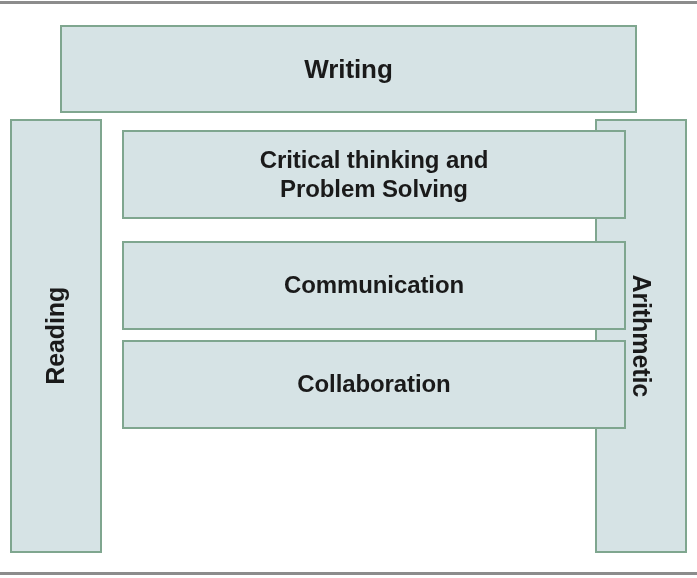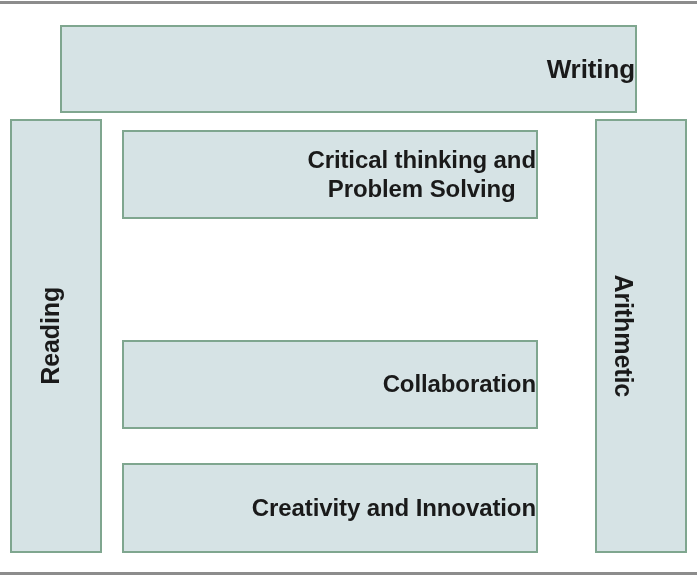--- a/index.html
+++ b/index.html
@@ -33,21 +33,21 @@
   .rule-top { top: 1px; }
   .rule-bottom { top: 572px; }
 
   .box {
     position: absolute;
     box-sizing: border-box;
     background: #d6e3e5;
     border: 2px solid #7fa68f;
     display: flex;
     align-items: center;
-    justify-content: flex-end;
+    justify-content: center;
     text-align: center;
   }
 
   .box-label {
     font-weight: bold;
     letter-spacing: -0.1px;
     line-height: 1.18;
     color: #1a1a1a;
     white-space: pre-line;
   }
@@ -83,21 +83,21 @@
   }
   #box-arithmetic .box-label {
     font-size: 25px;
     transform: rotate(90deg);
     white-space: nowrap;
   }
 
   
   .box-middle {
     left: 122px;
-    width: 416px;
+    width: 504px;
     height: 89px;
   }
   .box-middle .box-label { font-size: 24px; }
 
   #box-critical-thinking { top: 130px; }
   #box-communication     { top: 241px; }
   #box-collaboration     { top: 340px; }
   #box-creativity        { top: 463px; height: 90px; }
 </style>
 </head>
@@ -117,24 +117,24 @@
 
   <div class="box" id="box-arithmetic">
     <span class="box-label">Arithmetic</span>
   </div>
 
   <div class="box box-middle" id="box-critical-thinking">
     <span class="box-label">Critical thinking and
 Problem Solving</span>
   </div>
 
+  <div class="box box-middle" id="box-communication">
+    <span class="box-label">Communication</span>
+  </div>
 
   <div class="box box-middle" id="box-collaboration">
     <span class="box-label">Collaboration</span>
   </div>
 
-  <div class="box box-middle" id="box-creativity">
-    <span class="box-label">Creativity and Innovation</span>
-  </div>
 
   <div class="rule rule-bottom"></div>
 
 </div>
 
 </body></html>

